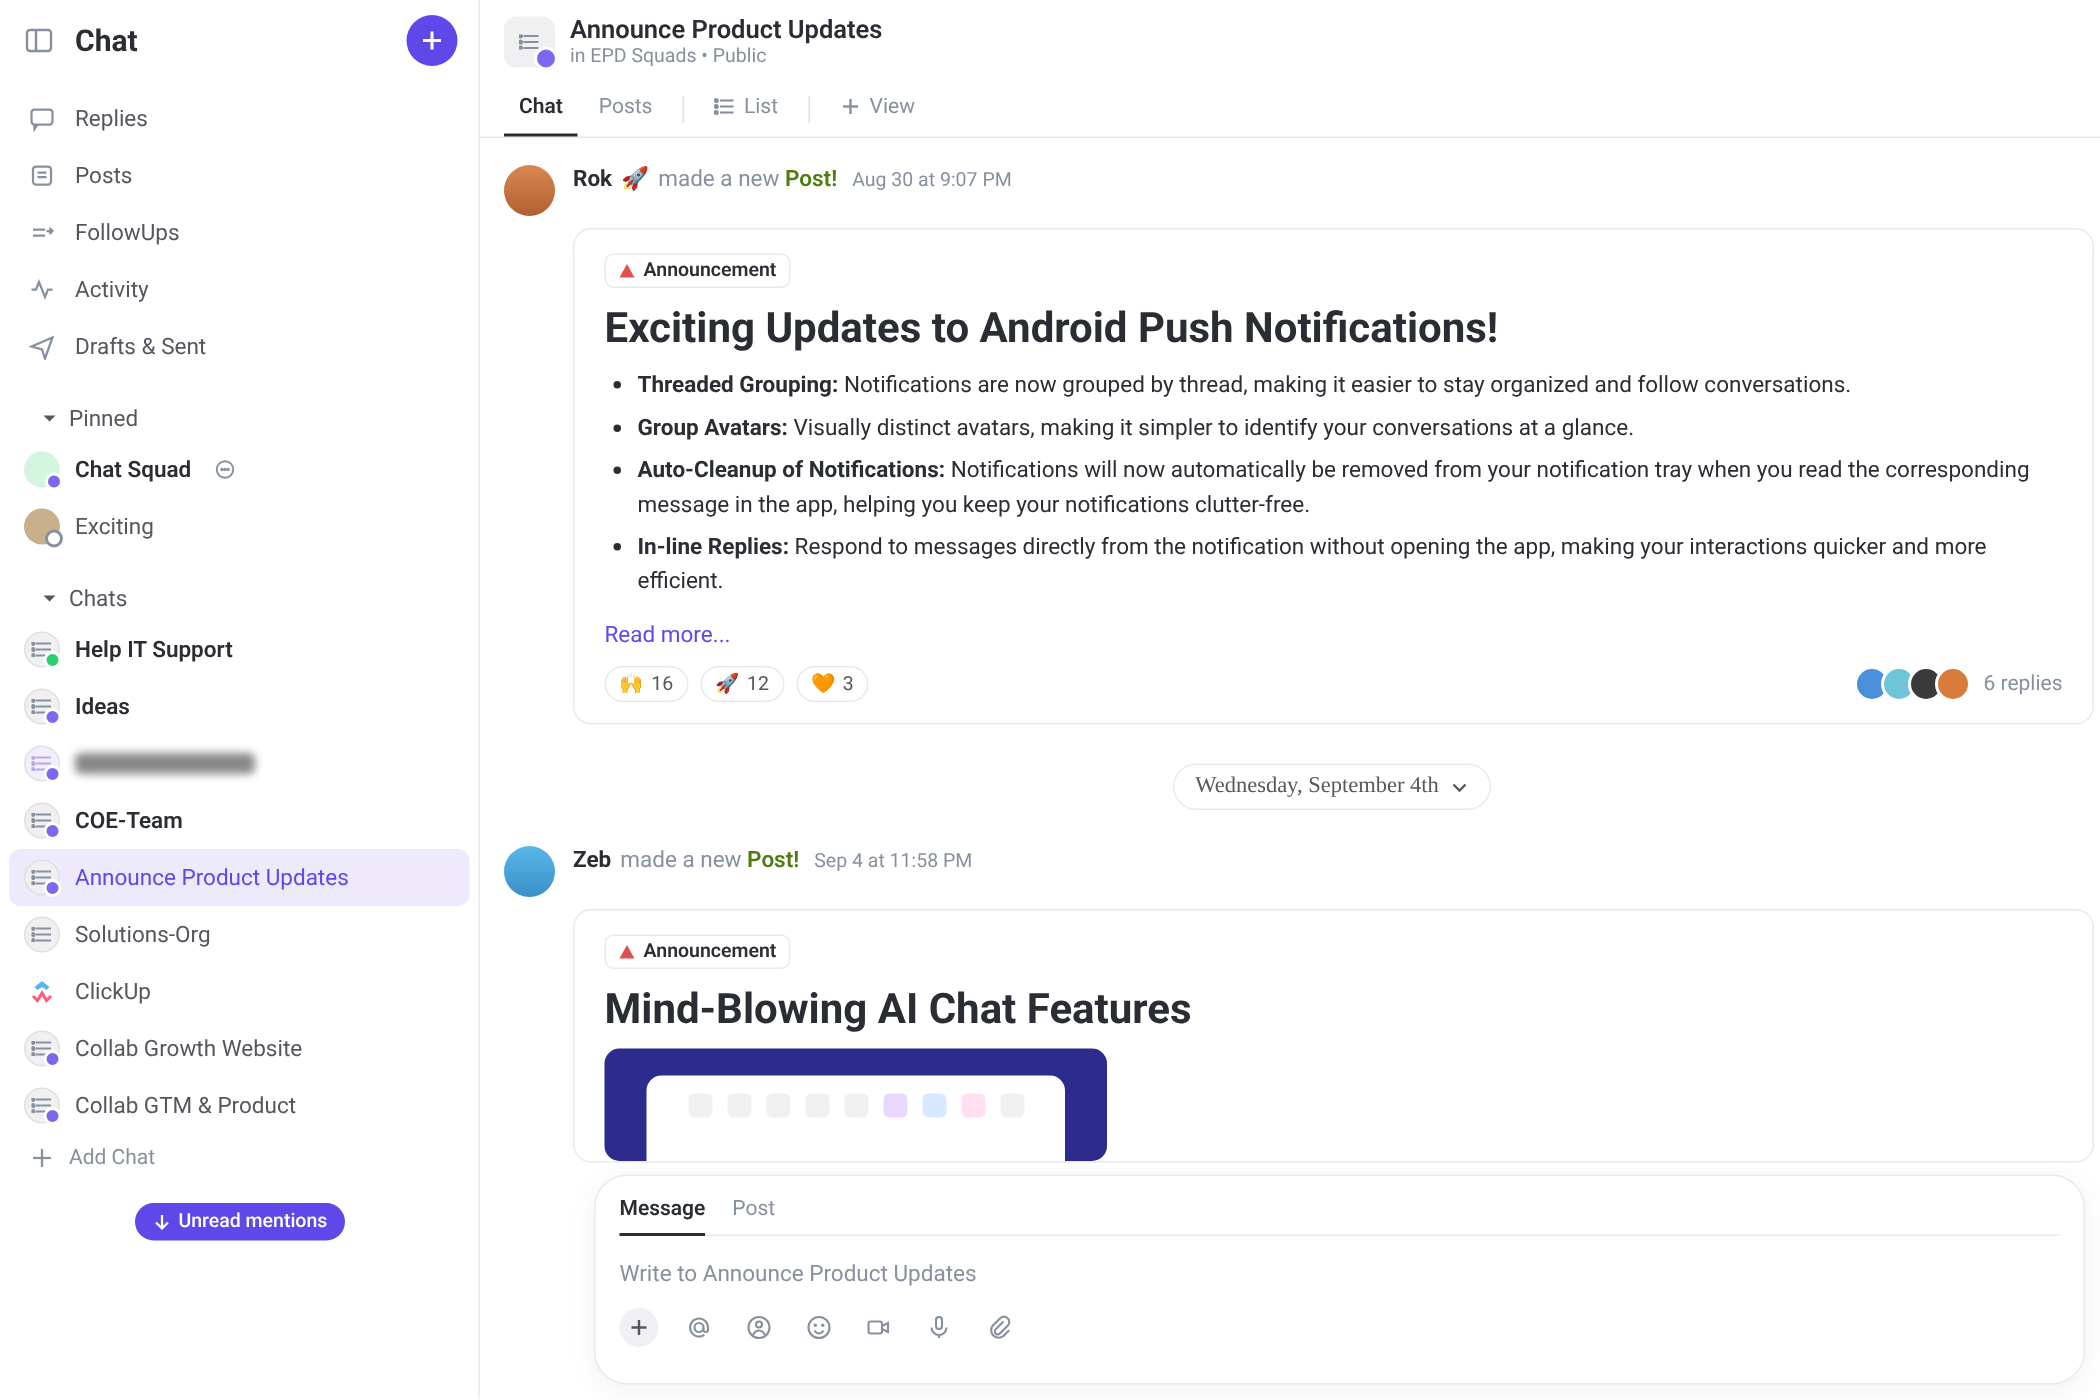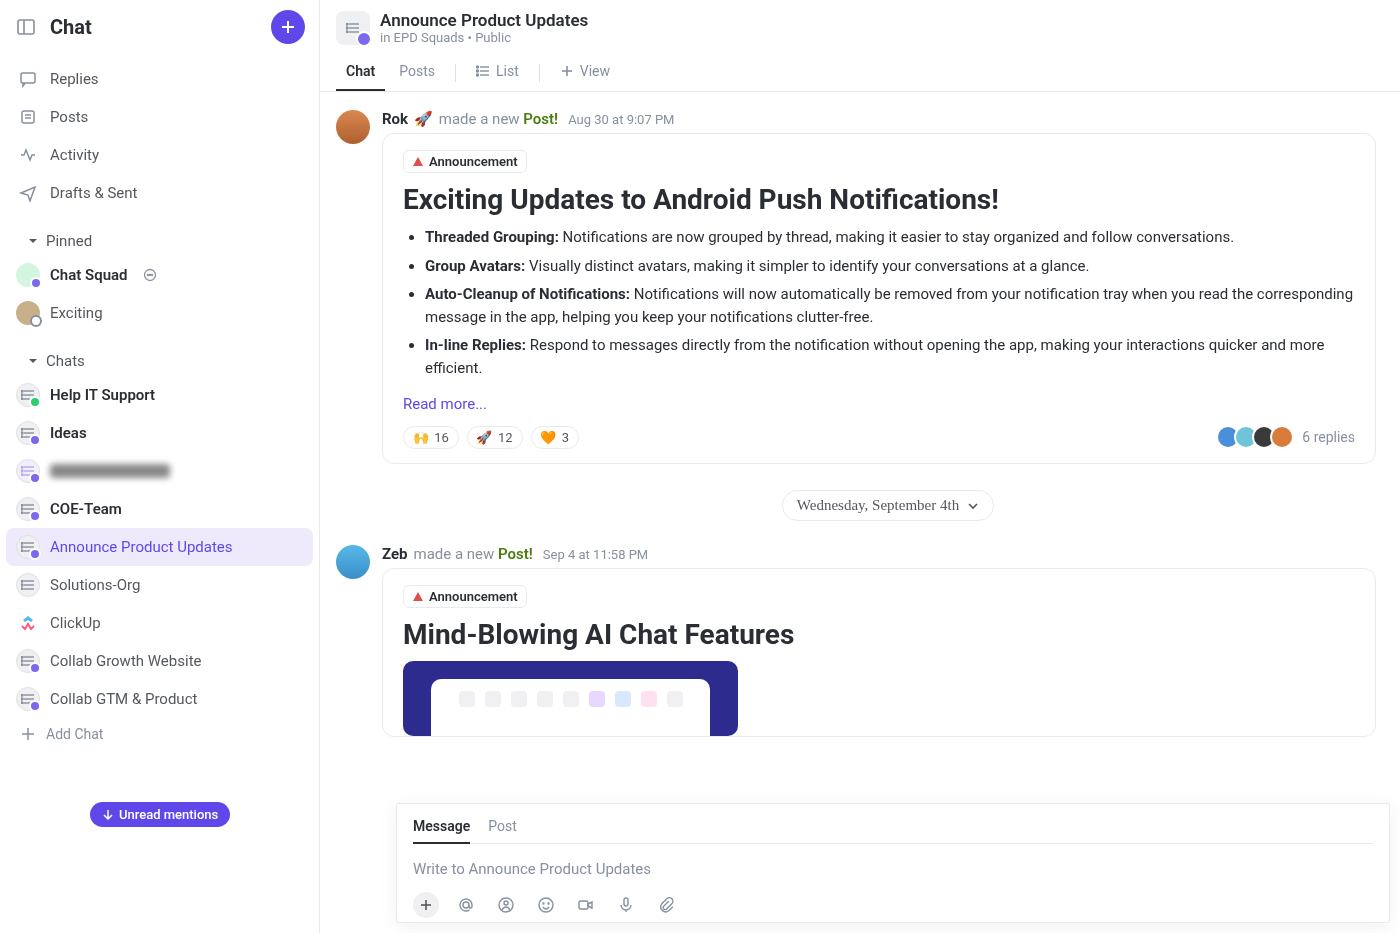--- a/index.html
+++ b/index.html
@@ -52,30 +52,30 @@
 .channel-icon { width: 34px; height: 34px; border-radius: 8px; background: #f0f0f2; position: relative; display: flex; align-items: center; justify-content: center; }
 .channel-icon .badge-dot { width: 16px; height: 16px; }
 .channel-title { font-size: 17px; font-weight: 600; }
 .channel-sub { font-size: 13px; color: #87909e; }
 .view-tabs { display: flex; align-items: center; gap: 4px; margin-top: 10px; }
 .tab { padding: 8px 10px 10px; font-size: 14px; color: #87909e; cursor: pointer; border-bottom: 2px solid transparent; display: flex; align-items: center; gap: 6px; }
 .tab.active { color: #2a2e34; font-weight: 600; border-bottom-color: #2a2e34; }
 .tab-divider { width: 1px; height: 18px; background: #e0e0e4; margin: 0 6px; }
 
 .feed { flex: 1; overflow: hidden; padding: 0 0 0 56px; position: relative; }
-.msg { display: flex; gap: 12px; padding: 18px 24px 0 0; }
+.msg { display: flex; gap: 12px; padding: 18px 4px 0 0; }
 .msg-avatar { width: 34px; height: 34px; border-radius: 50%; flex-shrink: 0; margin-left: -40px; }
 .msg-body { flex: 1; min-width: 0; }
 .msg-head { display: flex; align-items: baseline; gap: 6px; font-size: 15px; }
 .msg-author { font-weight: 700; }
 .msg-action { color: #87909e; }
 .msg-action strong { color: #4d7c0f; font-weight: 600; }
 .msg-time { color: #87909e; font-size: 13px; margin-left: 4px; }
 
-.post-card { border: 1px solid #e8eaed; border-radius: 12px; margin-top: 5px; padding: 16px 20px 14px; }
+.post-card { border: 1px solid #e8eaed; border-radius: 12px; margin-top: 24px; padding: 16px 20px 14px; }
 .ann-chip { display: inline-flex; align-items: center; gap: 5px; border: 1px solid #e8eaed; border-radius: 6px; padding: 3px 8px; font-size: 13px; font-weight: 600; color: #2a2e34; margin-bottom: 10px; }
 .ann-chip svg { color: #e04f4f; }
 .post-title { font-size: 28px; font-weight: 700; margin-bottom: 10px; }
 .post-card ul { padding-left: 22px; }
 .post-card li { margin: 6px 0; line-height: 1.5; font-size: 15px; }
 .post-card li strong { font-weight: 700; }
 .read-more { color: #5f48ea; font-size: 15px; margin-top: 10px; display: inline-block; cursor: pointer; }
 .reactions { display: flex; align-items: center; gap: 8px; margin-top: 12px; }
 .react-chip { border: 1px solid #e8eaed; border-radius: 14px; padding: 3px 9px; font-size: 13px; color: #54585e; display: flex; align-items: center; gap: 5px; cursor: pointer; }
 .replies-group { margin-left: auto; display: flex; align-items: center; gap: 8px; }
@@ -84,21 +84,21 @@
 .replies-count { color: #87909e; font-size: 14px; }
 
 .date-divider { display: flex; justify-content: center; margin: 26px 0 6px; font-family: Liberation Serif, serif; }
 .date-chip { border: 1px solid #e8eaed; border-radius: 18px; padding: 6px 14px; font-size: 15px; color: #54585e; display: flex; align-items: center; gap: 8px; cursor: pointer; }
 
 .post-image { width: 335px; height: 75px; background: #2e2b8f; border-radius: 10px; margin-top: 10px; position: relative; overflow: hidden; }
 .post-image-inner { position: absolute; left: 28px; right: 28px; top: 18px; bottom: -30px; background: #fff; border-radius: 10px; display: flex; align-items: flex-start; justify-content: center; gap: 10px; padding-top: 12px; }
 .tool-dot { width: 16px; height: 16px; border-radius: 4px; background: #f0f0f2; }
 
 
-.composer { position: absolute; left: 396px; right: 10px; bottom: 10px; border: 1px solid #e8eaed; border-radius: 2px; background: #fff; box-shadow: 0 4px 20px rgba(0,0,0,0.06); padding: 10px 16px 4px; }
+.composer { position: absolute; left: 396px; right: 10px; bottom: 10px; border: 1px solid #e8eaed; border-radius: 22px; background: #fff; box-shadow: 0 4px 20px rgba(0,0,0,0.06); padding: 10px 16px 24px; }
 .comp-tabs { display: flex; gap: 18px; border-bottom: 1px solid #e8eaed; margin-bottom: 10px; }
 .comp-tab { padding: 4px 0 8px; font-size: 14px; color: #87909e; cursor: pointer; }
 .comp-tab.active { color: #2a2e34; font-weight: 600; border-bottom: 2px solid #2a2e34; margin-bottom: -1px; }
 .comp-input { font-size: 15px; color: #87909e; padding: 6px 0 14px; }
 .comp-tools { display: flex; align-items: center; gap: 14px; }
 .comp-tool { width: 26px; height: 26px; display: flex; align-items: center; justify-content: center; color: #87909e; cursor: pointer; border-radius: 50%; }
 .comp-tool.plus { background: #f0f0f2; }
 
 svg { display: block; }
 .list-lines { width: 14px; height: 10px; }
@@ -138,20 +138,28 @@
       </div>
       <div class="nav-item">
         <span class="nav-icon">
             <svg width="18" height="18" viewBox="0 0 18 18" fill="none" stroke="currentColor" stroke-width="1.5">
               <rect x="3" y="3" width="12" height="12" rx="2"></rect>
               <line x1="6" y1="7" x2="12" y2="7"></line>
               <line x1="6" y1="10" x2="12" y2="10"></line>
             </svg>
           </span>
         <span class="nav-label">Posts</span>
+      </div>
+      <div class="nav-item">
+        <span class="nav-icon">
+            <svg width="18" height="18" viewBox="0 0 18 18" fill="none" stroke="currentColor" stroke-width="1.5">
+              <path d="M3 7h8M3 11h8M14 6l2 2-2 2M16 8h-4"></path>
+            </svg>
+          </span>
+        <span class="nav-label">FollowUps</span>
       </div>
       <div class="nav-item">
         <span class="nav-icon">
             <svg width="18" height="18" viewBox="0 0 18 18" fill="none" stroke="currentColor" stroke-width="1.5">
               <path d="M2 9h3l2-5 4 10 2-5h3"></path>
             </svg>
           </span>
         <span class="nav-label">Activity</span>
       </div>
       <div class="nav-item">

